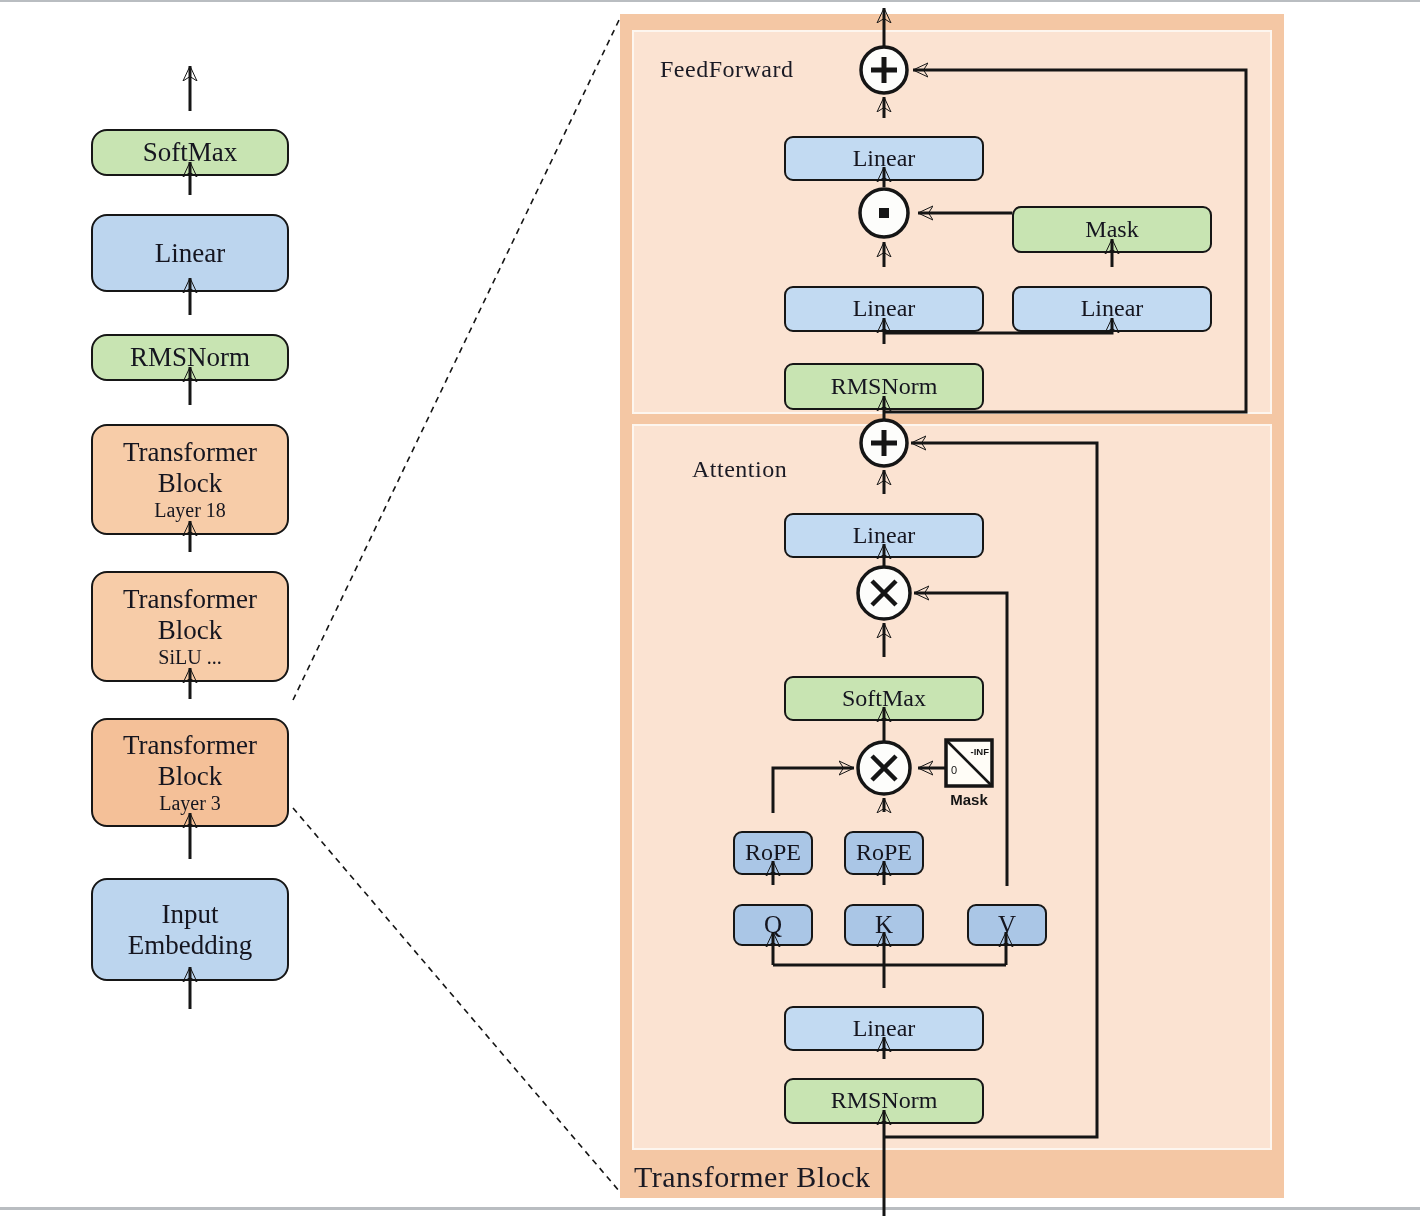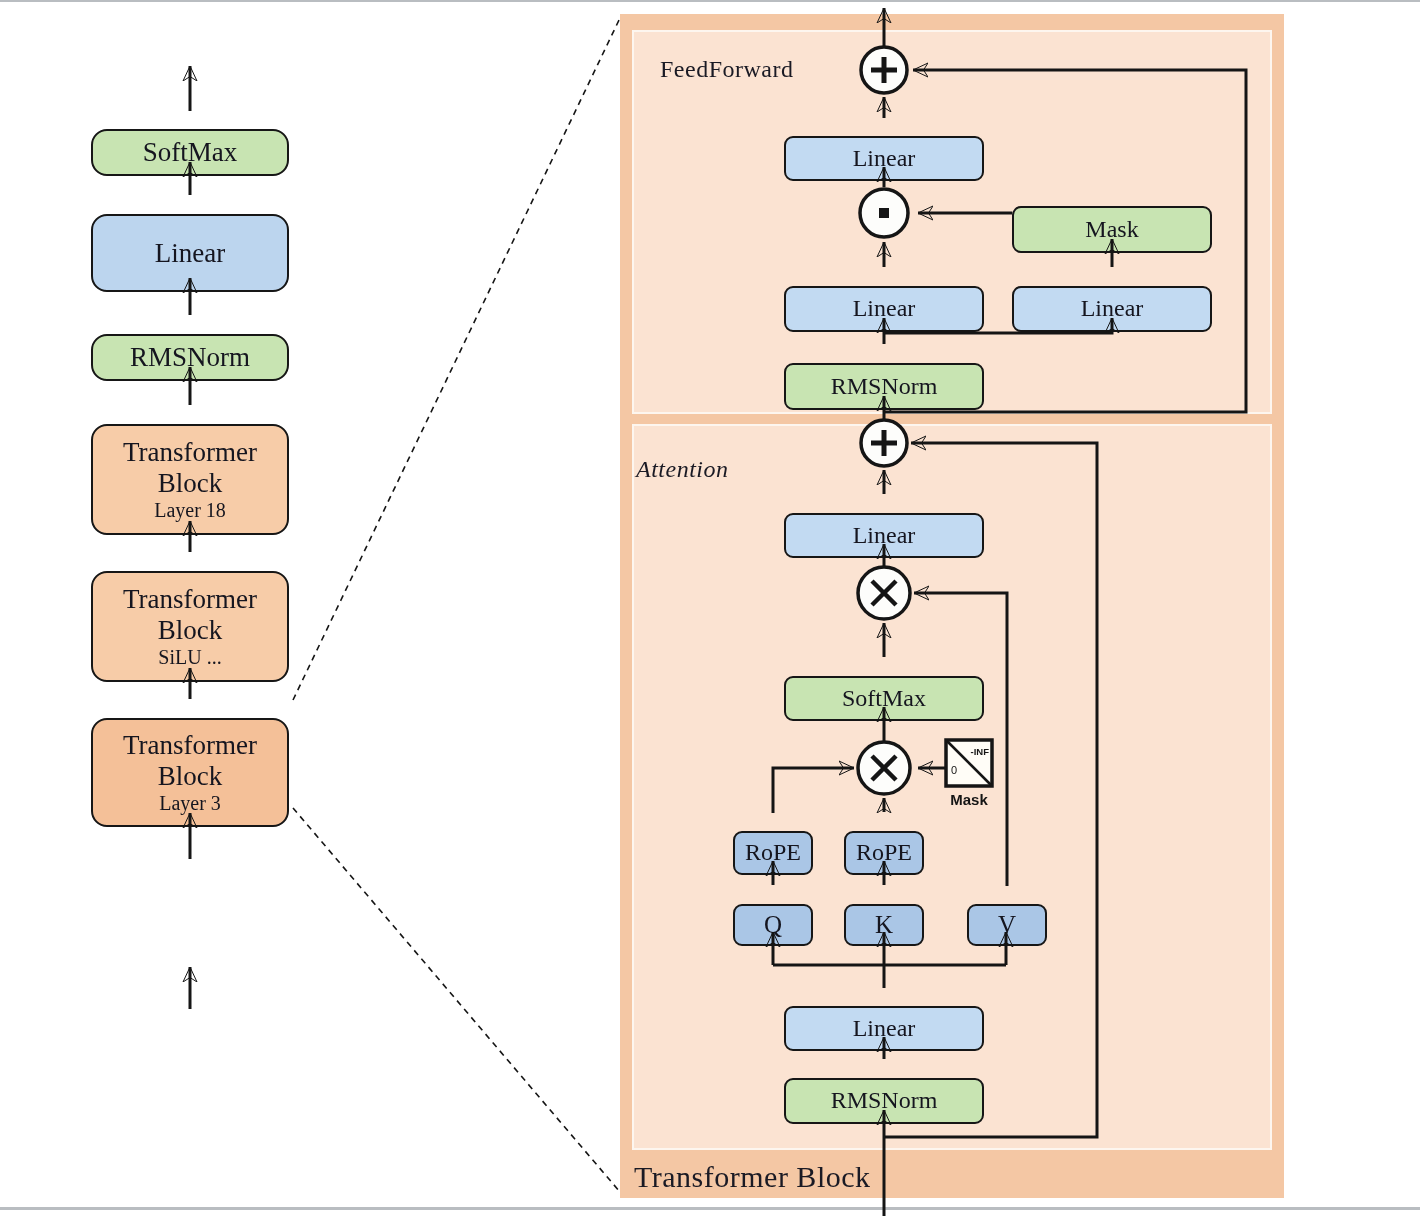--- a/index.html
+++ b/index.html
@@ -45,21 +45,21 @@
 <div class="page">
 
   <div class="edge" style="top:0;height:2px;"></div>
   <div class="edge" style="top:1207px;height:3px;"></div>
 
   <div class="panel outer" style="left:620px;top:14px;width:664px;height:1184px;"></div>
   <div class="panel inner" style="left:632px;top:30px;width:640px;height:384px;"></div>
   <div class="panel inner" style="left:632px;top:424px;width:640px;height:726px;"></div>
 
   <div class="seclabel" style="left:660px;top:56px;">FeedForward</div>
-  <div class="seclabel" style="left:636px;top:456px;font-style:italic;">Attention</div>
+  <div class="seclabel" style="left:692px;top:456px;">Attention</div>
   <div class="seclabel" style="left:634px;top:1160px;font-size:30px;">Transformer Block</div>
 
   <div class="block green r16 f27" style="left:91px;top:111px;width:198px;height:47px;">
     <span>SoftMax</span>
   </div>
   <div class="block blue-left r16 f27" style="left:91px;top:196px;width:198px;height:78px;">
     <span>Linear</span>
   </div>
   <div class="block green r16 f27" style="left:91px;top:316px;width:198px;height:47px;">
     <span>RMSNorm</span>
@@ -71,20 +71,24 @@
   </div>
   <div class="block orange r16" style="left:91px;top:553px;width:198px;height:111px;">
     <span class="f27">Transformer</span>
     <span class="f27">Block</span>
     <span class="f20">SiLU ...</span>
   </div>
   <div class="block orange-hi r16" style="left:91px;top:700px;width:198px;height:109px;">
     <span class="f27">Transformer</span>
     <span class="f27">Block</span>
     <span class="f20">Layer 3</span>
+  </div>
+  <div class="block blue-left r16 f27" style="left:91px;top:860px;width:198px;height:103px;">
+    <span>Input</span>
+    <span>Embedding</span>
   </div>
 
   <div class="block blue r9 f24" style="left:784px;top:118px;width:200px;height:45px;">
     <span>Linear</span>
   </div>
   <div class="block green r9 f24" style="left:1012px;top:188px;width:200px;height:47px;">
     <span>Mask</span>
   </div>
   <div class="block blue r9 f24" style="left:784px;top:268px;width:200px;height:46px;">
     <span>Linear</span>

